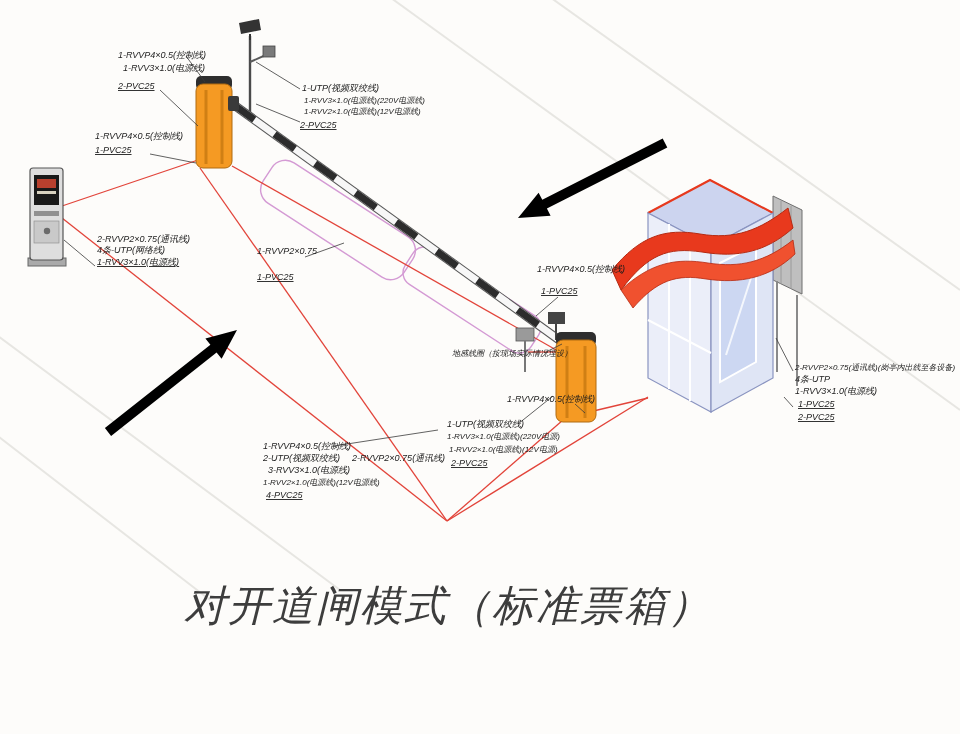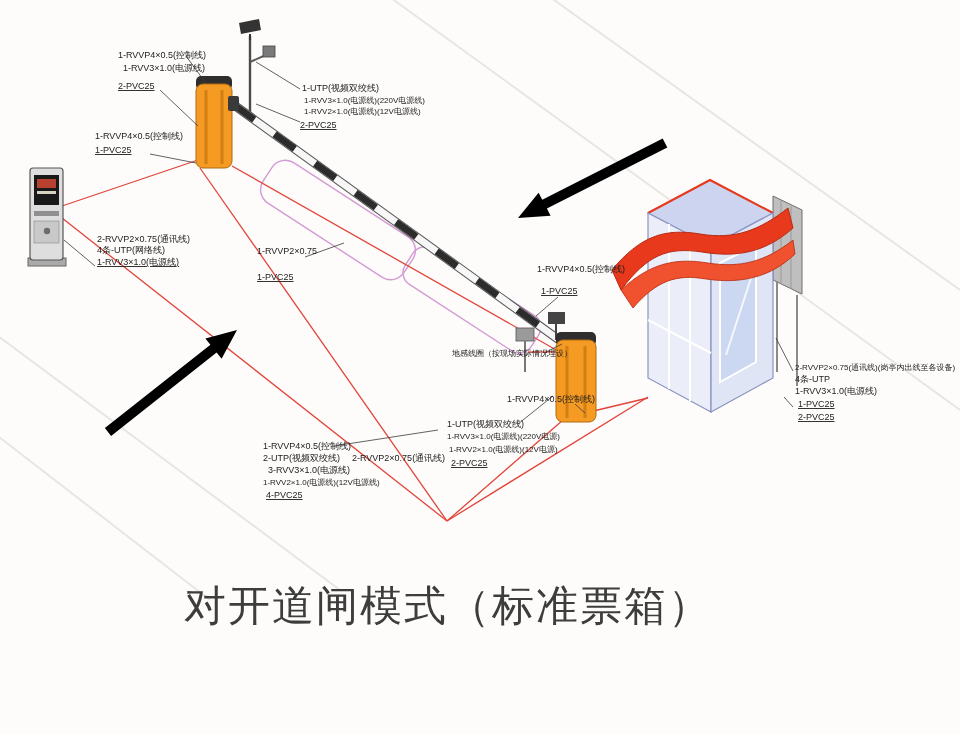--- a/index.html
+++ b/index.html
@@ -1,17 +1,17 @@
 <!DOCTYPE html>
 <html><head>
 <meta charset="utf-8">
 <style>
   html,body{margin:0;padding:0;background:#ffffff;}
   .stage{position:relative;width:960px;height:734px;background:#fdfcfa;overflow:hidden;
-         font-family:"Liberation Sans","DejaVu Sans",sans-serif;}
+         font-family:"Liberation Sans","DejaVu Sans",sans-serif;font-style:italic;}
   svg{position:absolute;left:0;top:0;}
   text{fill:#1c1c1c;font-family:"Liberation Sans","DejaVu Sans",sans-serif;}
   .lbl{font-size:9px;}
   .lbl-sm{font-size:8px;}
   .u{text-decoration:underline;}
   .title-text{font-size:42px;fill:#3d3d3d;letter-spacing:2px;}
 </style>
 </head>
 <body>
 

